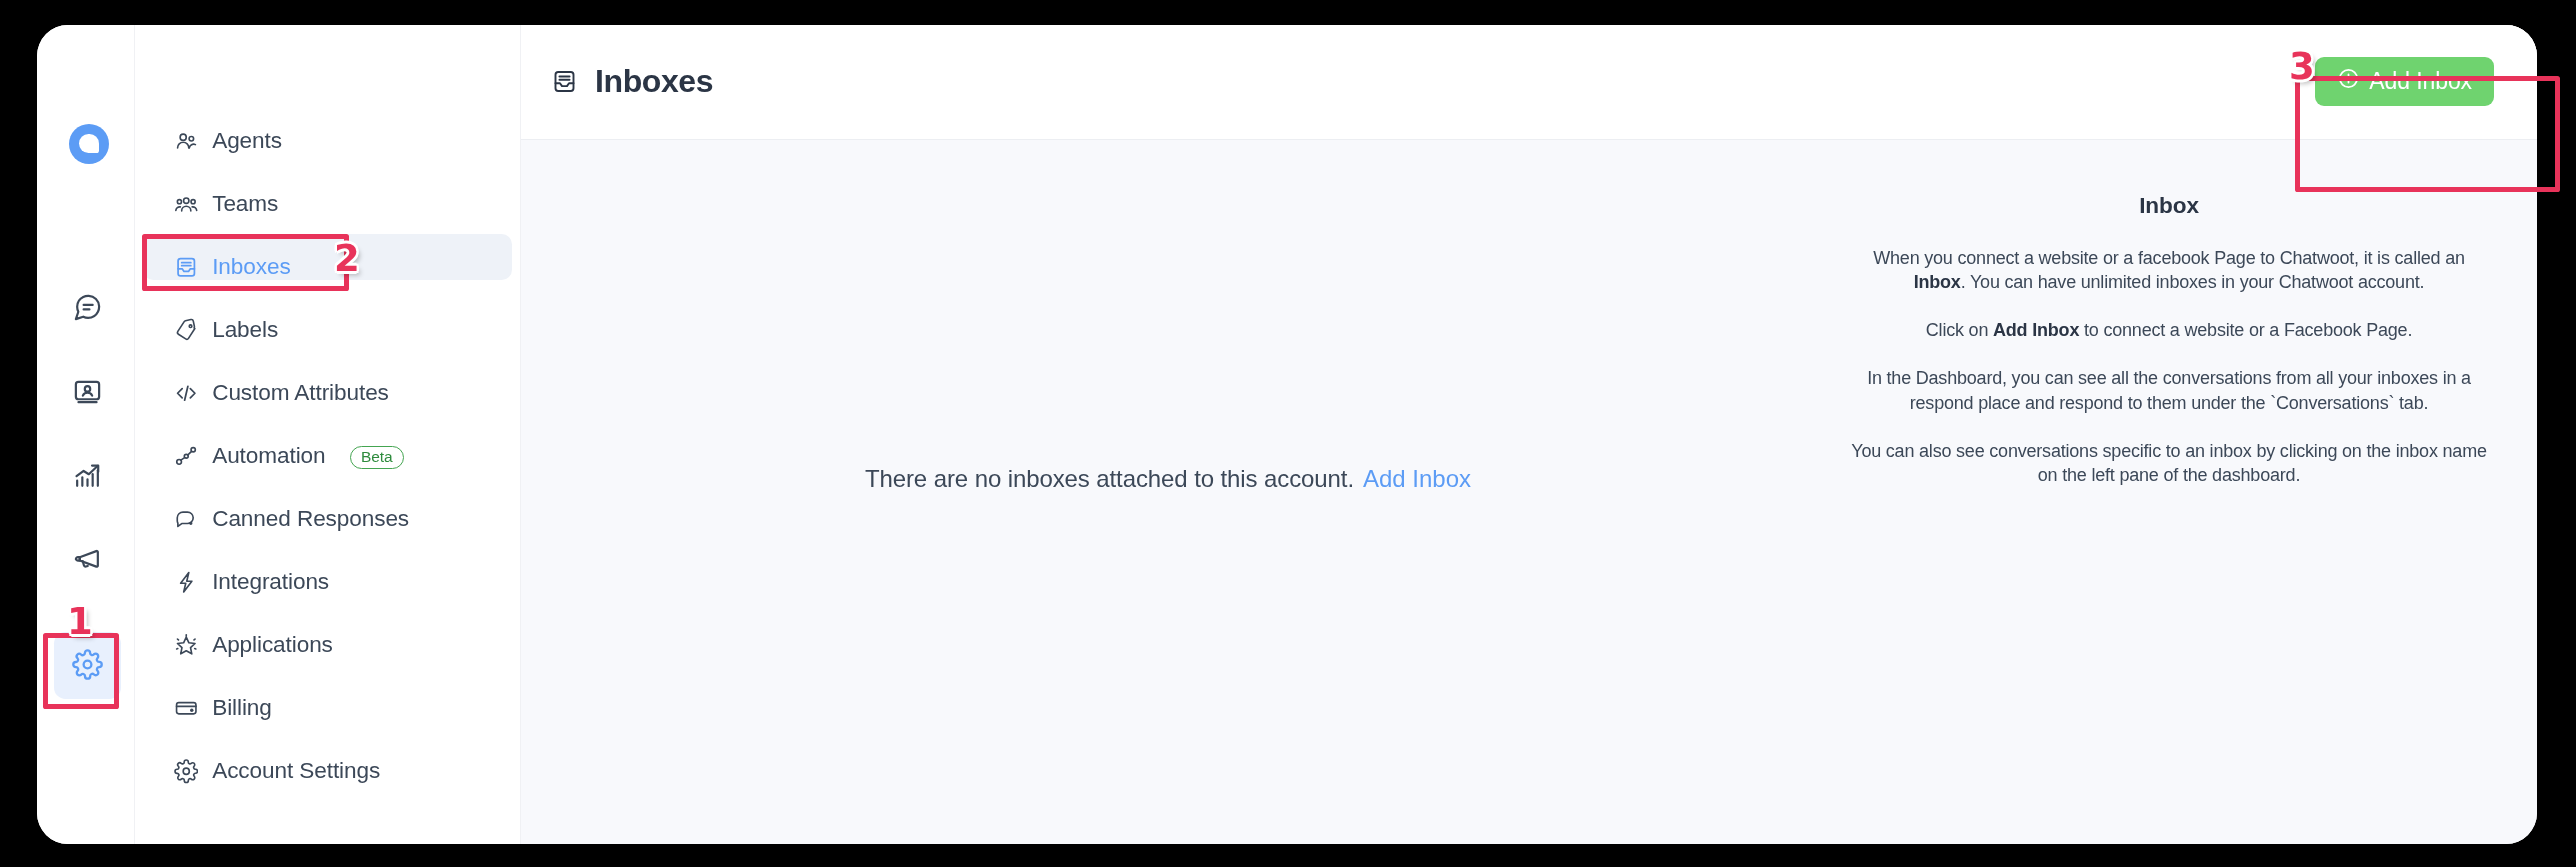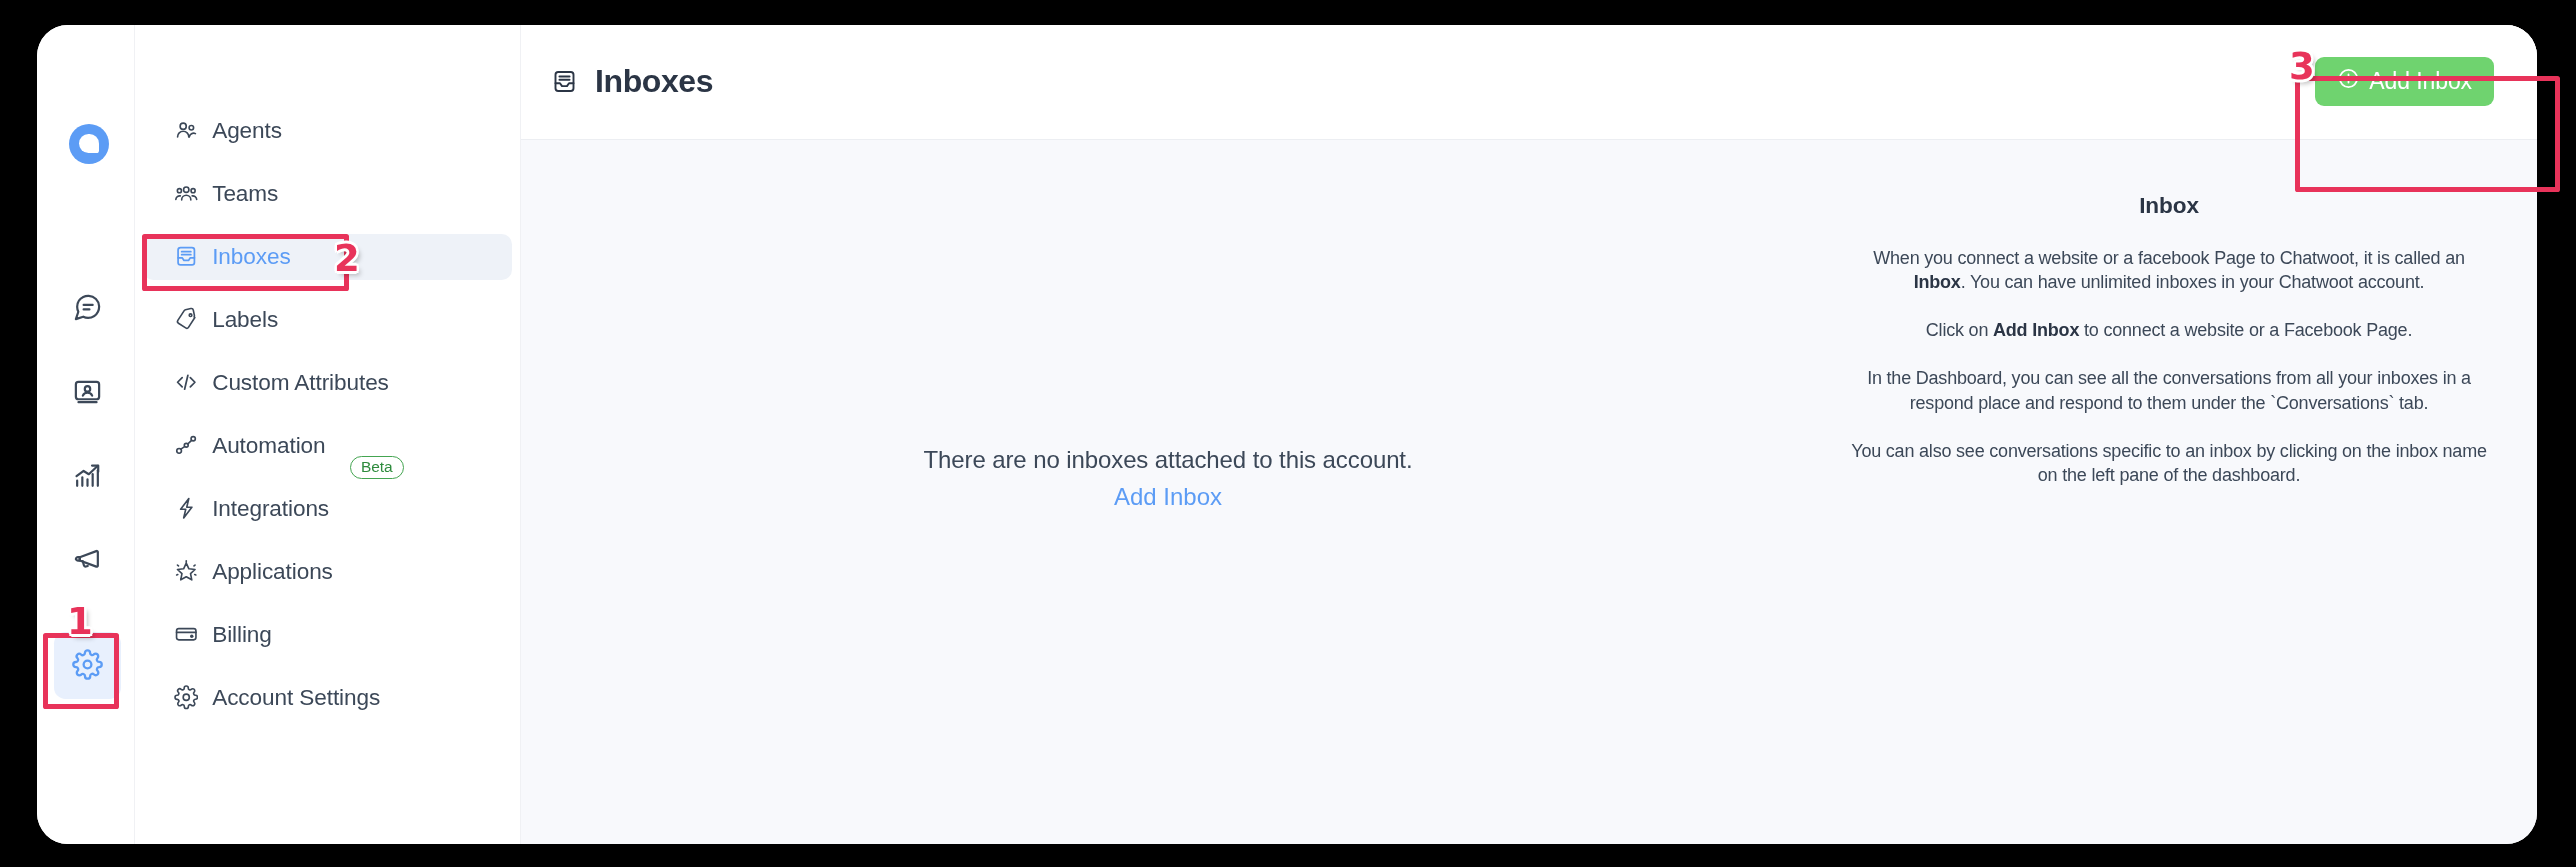--- a/index.html
+++ b/index.html
@@ -68,21 +68,21 @@
     background: #ffffff;
     border-right: 1.3px solid #f0f1f4;
     padding-top: 83px;
   }
   .menu-item {
     position: relative;
     height: 46px;
     margin: 0 7.7px 17px 7.7px;
     padding-left: 31px;
     display: flex;
-    align-items: center;
+    align-items: flex-end;
     gap: 14px;
     border-radius: 10.3px;
     color: #3c4858;
     font-size: 22.6px;
     letter-spacing: -0.1px;
     white-space: nowrap;
   }
   .menu-item.selected {
     background: #eef2f8;
     color: #5c9cf5;
@@ -146,21 +146,20 @@
   #add-inbox-button svg { width: 23px; height: 23px; }
 
   #content-row {
     flex: 1 1 auto;
     display: flex;
     min-height: 0;
   }
   #empty-state {
     flex: 1 1 auto;
     display: flex;
-    flex-direction: column;
     align-items: center;
     justify-content: center;
     gap: 9px;
     padding-bottom: 26px;
   }
   #empty-state-text {
     font-size: 24px;
     color: #3c4858;
     letter-spacing: -0.1px;
   }
@@ -349,20 +348,29 @@
             <circle cx="12" cy="12" r="1.9"></circle>
             <circle cx="18.8" cy="5.6" r="2.1"></circle>
             <line x1="6.7" y1="15.8" x2="10.4" y2="13.4"></line>
             <line x1="13.6" y1="10.6" x2="17.2" y2="7.3"></line>
           </svg>
         </span>
         <span>Automation</span>
         <span class="beta-badge">Beta</span>
       </div>
 
+      <div class="menu-item">
+        <span class="mi-icon">
+          <svg viewBox="0 0 24 24" fill="none" stroke="#3c4858" stroke-width="1.6" stroke-linecap="round" stroke-linejoin="round">
+            <path d="M3.2 10.6a5.6 5.6 0 0 1 5.6-5.6h4.4a5.6 5.6 0 0 1 0 11.2H7.6L3.8 19v-3.1a5.55 5.55 0 0 1-.6-2.5z"></path>
+            <circle cx="16.5" cy="16" r="0.8" fill="#3c4858"></circle>
+          </svg>
+        </span>
+        <span>Canned Responses</span>
+      </div>
 
       <div class="menu-item">
         <span class="mi-icon">
           <svg viewBox="0 0 24 24" fill="none" stroke="#3c4858" stroke-width="1.6" stroke-linecap="round" stroke-linejoin="round">
             <polygon points="14.5,2.5 6.5,13 11.5,13 9.5,21.5 17.5,11 12.5,11"></polygon>
           </svg>
         </span>
         <span>Integrations</span>
       </div>
 

